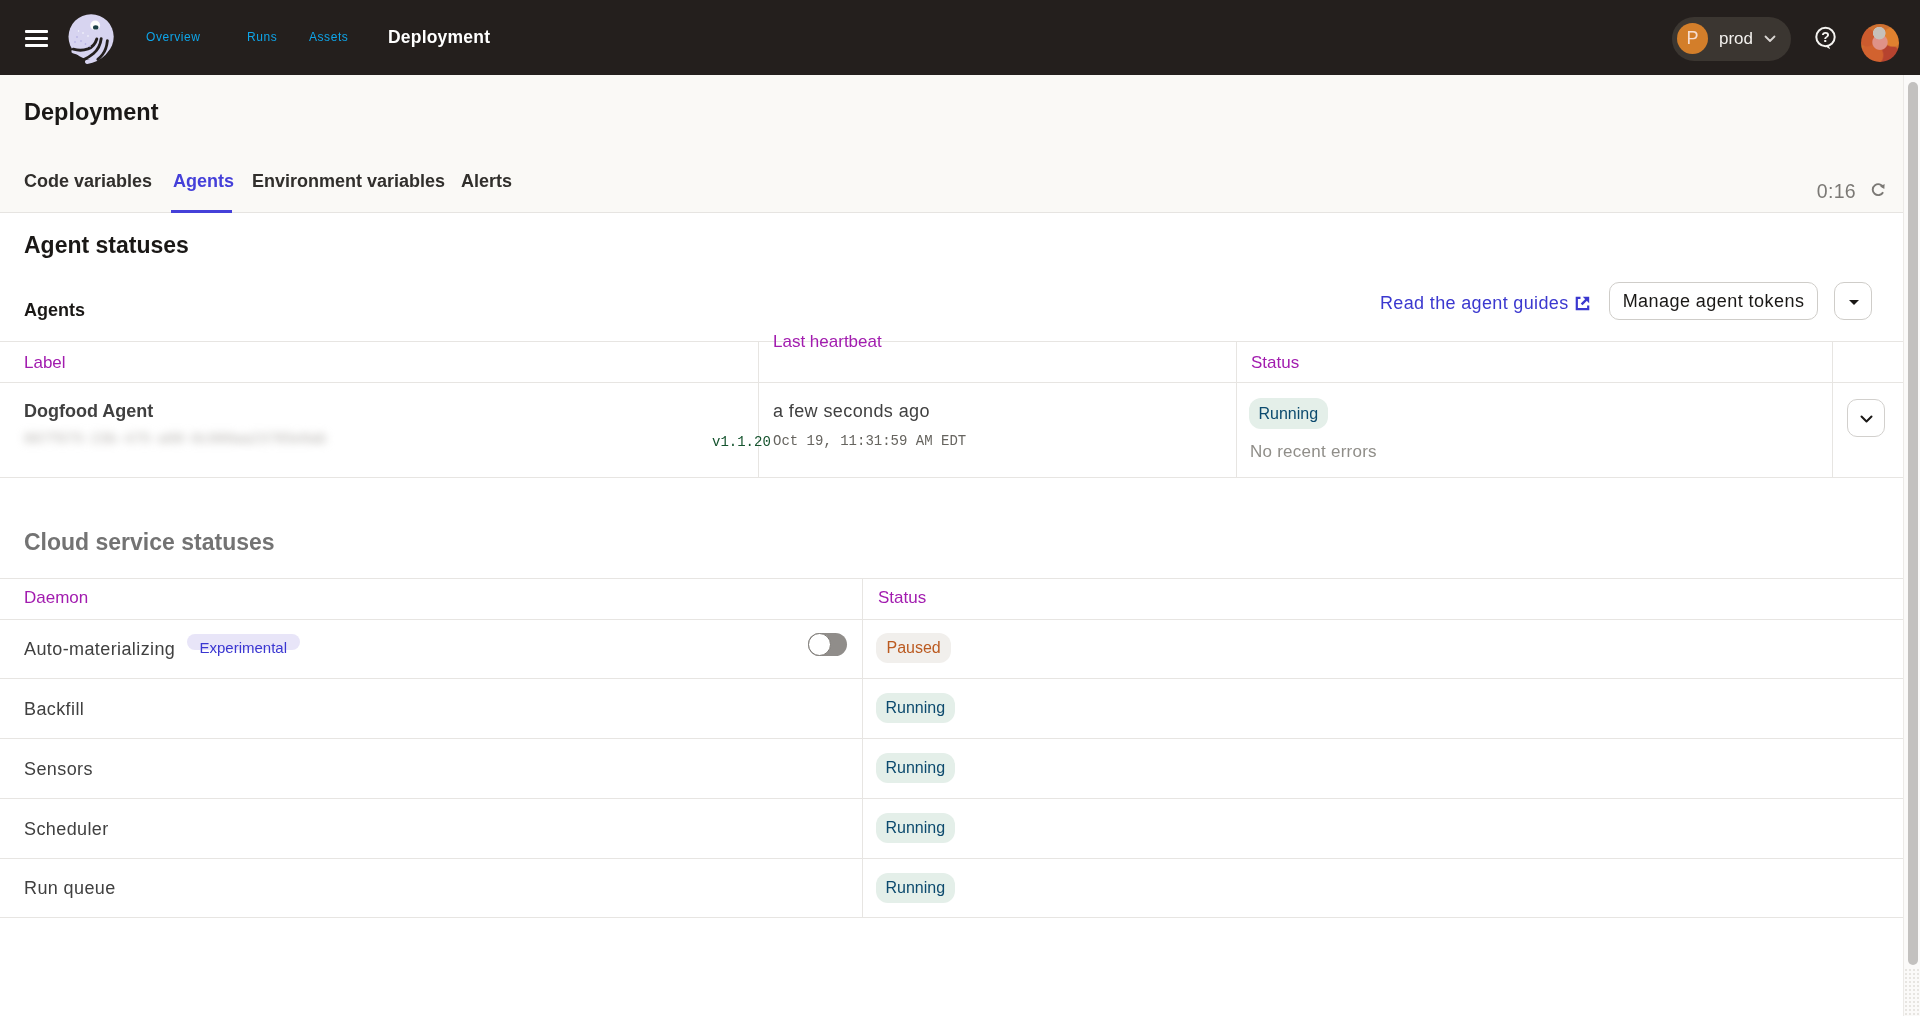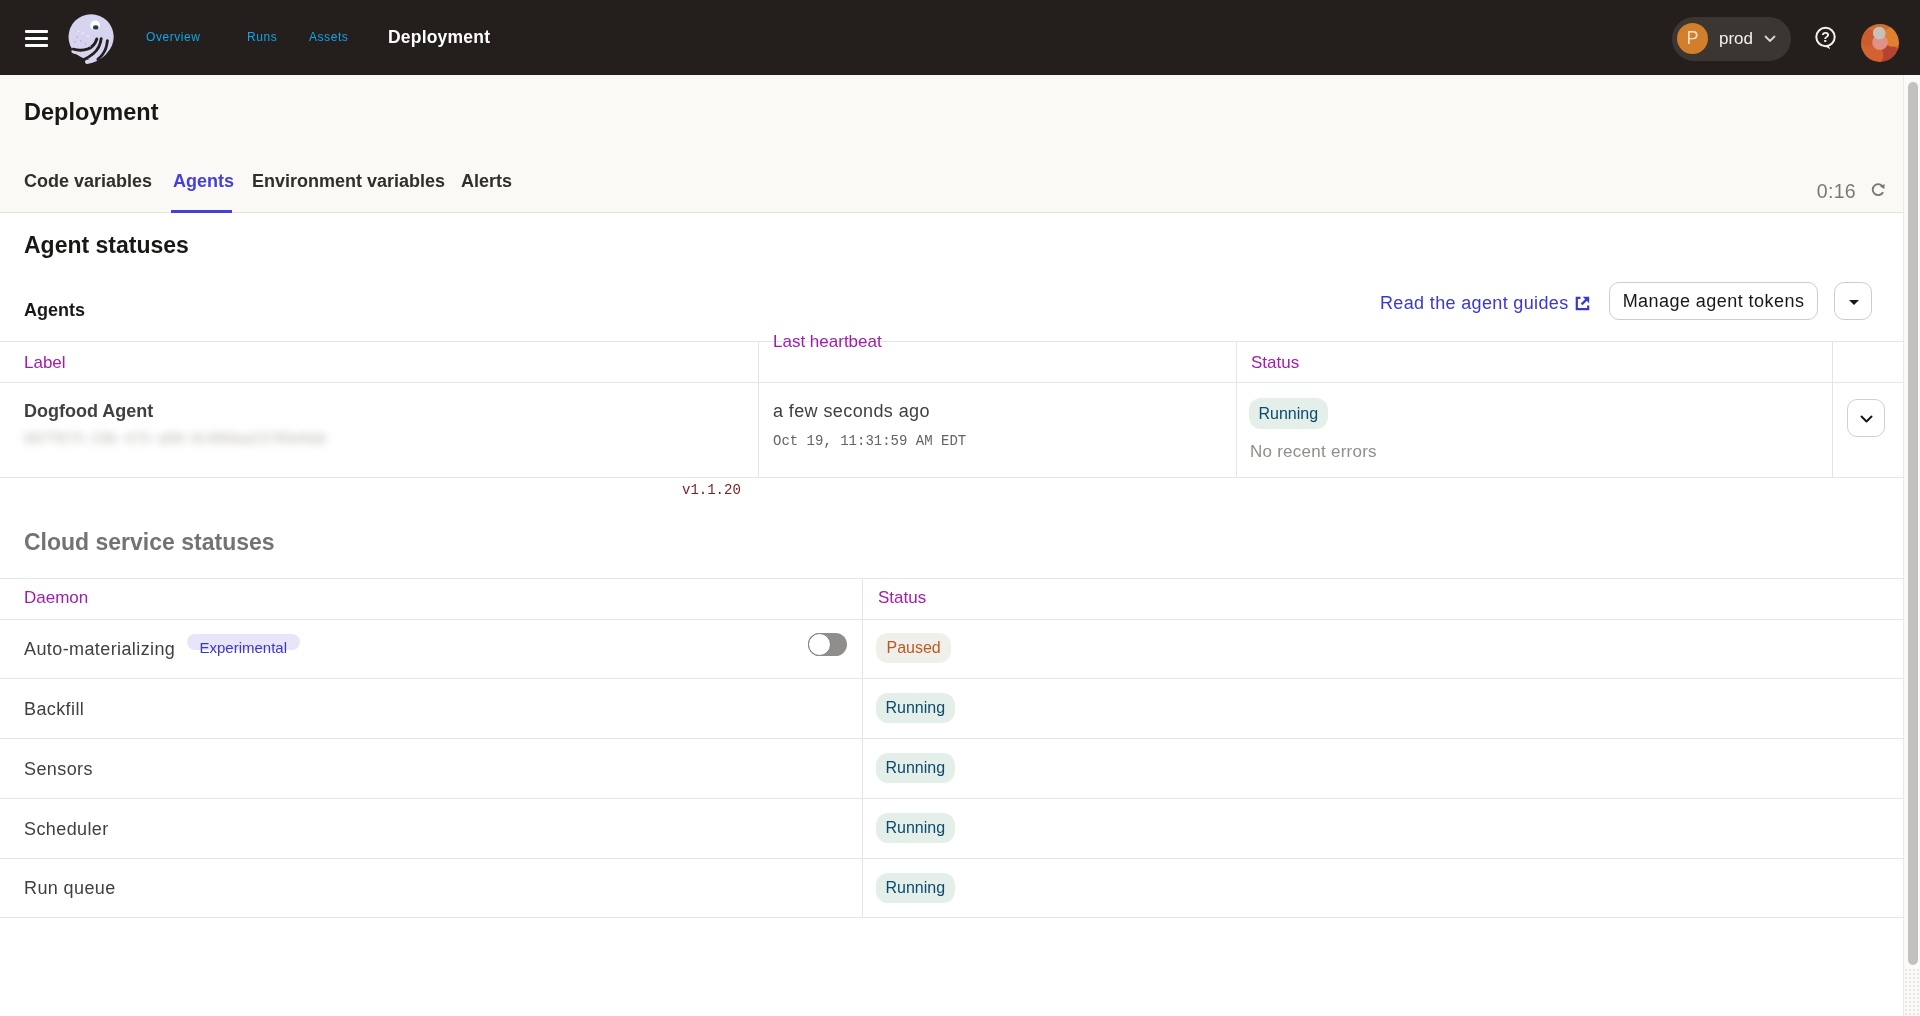--- a/index.html
+++ b/index.html
@@ -183,21 +183,21 @@
   <div class="vline" style="left:758px; top:341px; height:136px;"></div>
   <div class="vline" style="left:1236px; top:341px; height:136px;"></div>
   <div class="vline" style="left:1832px; top:341px; height:136px;"></div>
 
   <div class="th" style="left:24px; top:353px;">Label</div>
   <div class="th" style="left:773px; top:332px;">Last heartbeat</div>
   <div class="th" style="left:1251px; top:353px;">Status</div>
 
   <div class="td" style="left:24px; top:400px; font-weight:700; letter-spacing:0;">Dogfood Agent</div>
   <div class="blurred">007f075-23b-475-a98-0c900aa23785e0ab</div>
-  <div class="td mono" style="left:682px; top:433.5px; font-size:14px; line-height:16px; color:#7f1d1d;margin-top:48px;">v1.1.20</div>
+  <div class="td mono" style="left:712px; top:433.5px; font-size:14px; line-height:16px; color:#14532d;">v1.1.20</div>
 
   <div class="td" style="left:773px; top:400px;">a few seconds ago</div>
   <div class="td mono" style="left:773px; top:433px; font-size:14px; line-height:16px; color:#66645f;">Oct 19, 11:31:59 AM EDT</div>
 
   <div class="badge green" style="left:1249px; top:398px; height:31px; line-height:31px;">Running</div>
   <div class="td" style="left:1250px; top:441px; color:#908e89; font-size:17px; letter-spacing:0.25px;">No recent errors</div>
 
   <div class="rowbtn">
     <svg style="position:absolute;left:12px;top:15px;" width="13" height="8" viewBox="0 0 13 8">
       <path d="M 1.5 1.5 L 6.5 6.5 L 11.5 1.5" fill="none" stroke="#1a1816" stroke-width="2" stroke-linecap="round" stroke-linejoin="round"></path>

